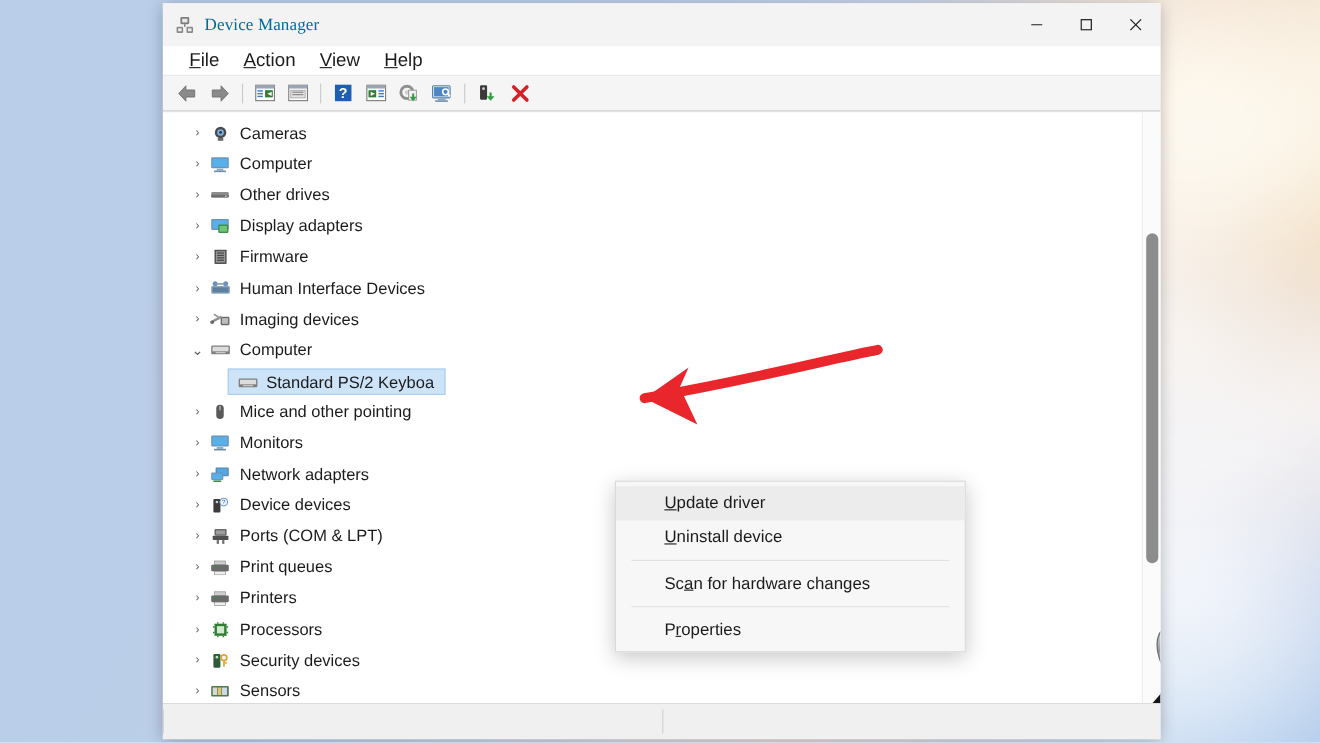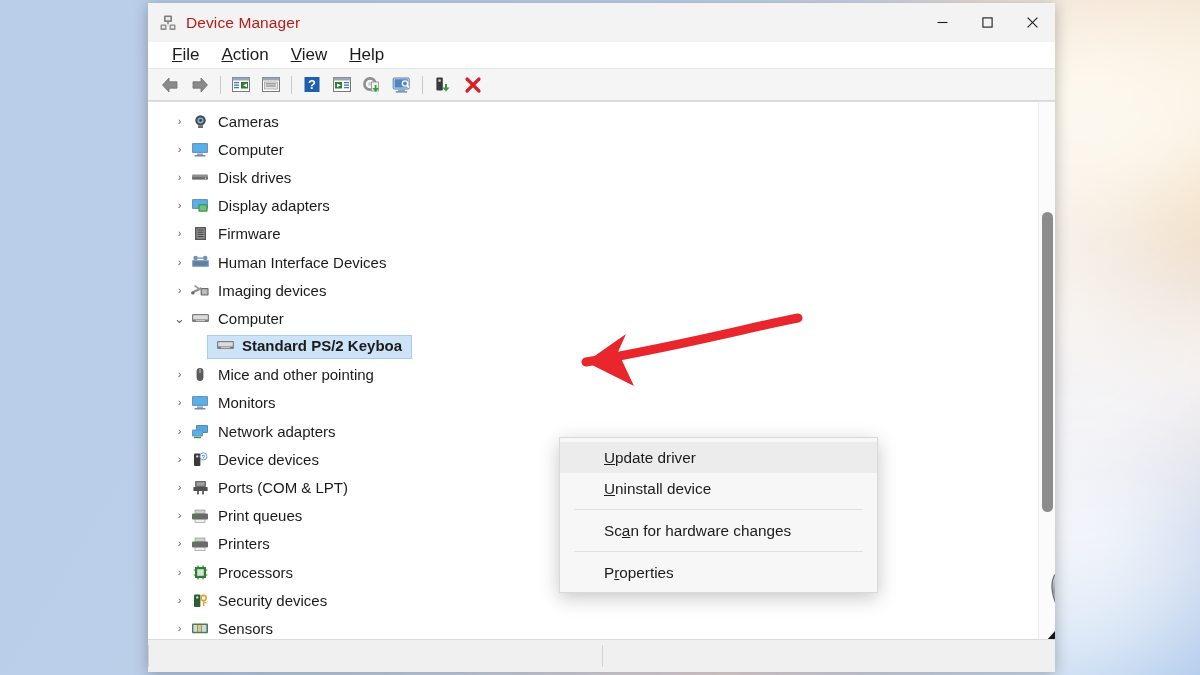--- a/index.html
+++ b/index.html
@@ -63,22 +63,23 @@
   
   .titlebar {
     height: 39px; flex: 0 0 39px;
     background: #f3f3f3;
     display: flex; align-items: center;
     position: relative;
   }
   .title-icon { margin-left: 11px; width: 18px; height: 18px; flex: 0 0 18px; }
   .title-text {
     margin-left: 9px;
-    font-size: 15.5px; color: #b91c1c;
+    font-size: 15.5px; color: #0369a1;
     letter-spacing: .1px;
+    font-family: Liberation Serif, serif;
   }
   .wincontrols { position: absolute; right: 0; top: 0; height: 39px; display: flex; }
   .wc {
     width: 45px; height: 39px;
     display: flex; align-items: center; justify-content: center;
     color: #1b1b1b;
   }
 
   
   .menubar {
@@ -140,25 +141,24 @@
   }
   .row .ic {
     width: 20px; height: 17px; flex: 0 0 20px;
     margin-right: 8px; margin-left: 2px;
     display: flex; align-items: center; justify-content: center;
   }
   .row.child { padding-left: 64px; }
   .row.selected .selbox {
     background: #cce3f8;
     border: 1px solid #a8cdf0;
-    display: flex; align-items: flex-start;
+    display: flex; align-items: flex-end;
     padding: 1px 9px 1px 5px;
     margin-left: -5px;
     height: 24px;
-    font-weight: bold;
   }
   .row.selected .selbox .ic { margin-right: 7px; }
 
   
   .vscroll {
     width: 17px; flex: 0 0 17px;
     background: #fbfbfb;
     border-left: 1px solid #ededed;
     position: relative;
   }
@@ -387,21 +387,21 @@
 
       <div class="row">
         <span class="chev">›</span>
         <span class="ic">
           <svg width="18" height="12" viewBox="0 0 18 12">
               <rect x="1" y="3.6" width="16" height="5" rx="1.2" fill="#8e8e8e"></rect>
               <rect x="1" y="6" width="16" height="2.6" rx="1" fill="#6e6e6e"></rect>
               <circle cx="14.4" cy="7.2" r=".8" fill="#cfcfcf"></circle>
             </svg>
         </span>
-        <span>Disk drives</span>
+        <span>Other drives</span>
       </div>
 
       <div class="row">
         <span class="chev">›</span>
         <span class="ic">
           <svg width="18" height="15" viewBox="0 0 18 15">
               <rect x="1" y="1" width="16" height="10" rx="1" fill="#6f93b8"></rect>
               <rect x="2.2" y="2.2" width="13.6" height="7.6" fill="#56b0ea"></rect>
               <rect x="7.4" y="6.2" width="9.2" height="7.6" rx="1" fill="#3f8f45"></rect>
               <rect x="8.6" y="7.4" width="6.8" height="5.2" fill="#6fc47a"></rect>

